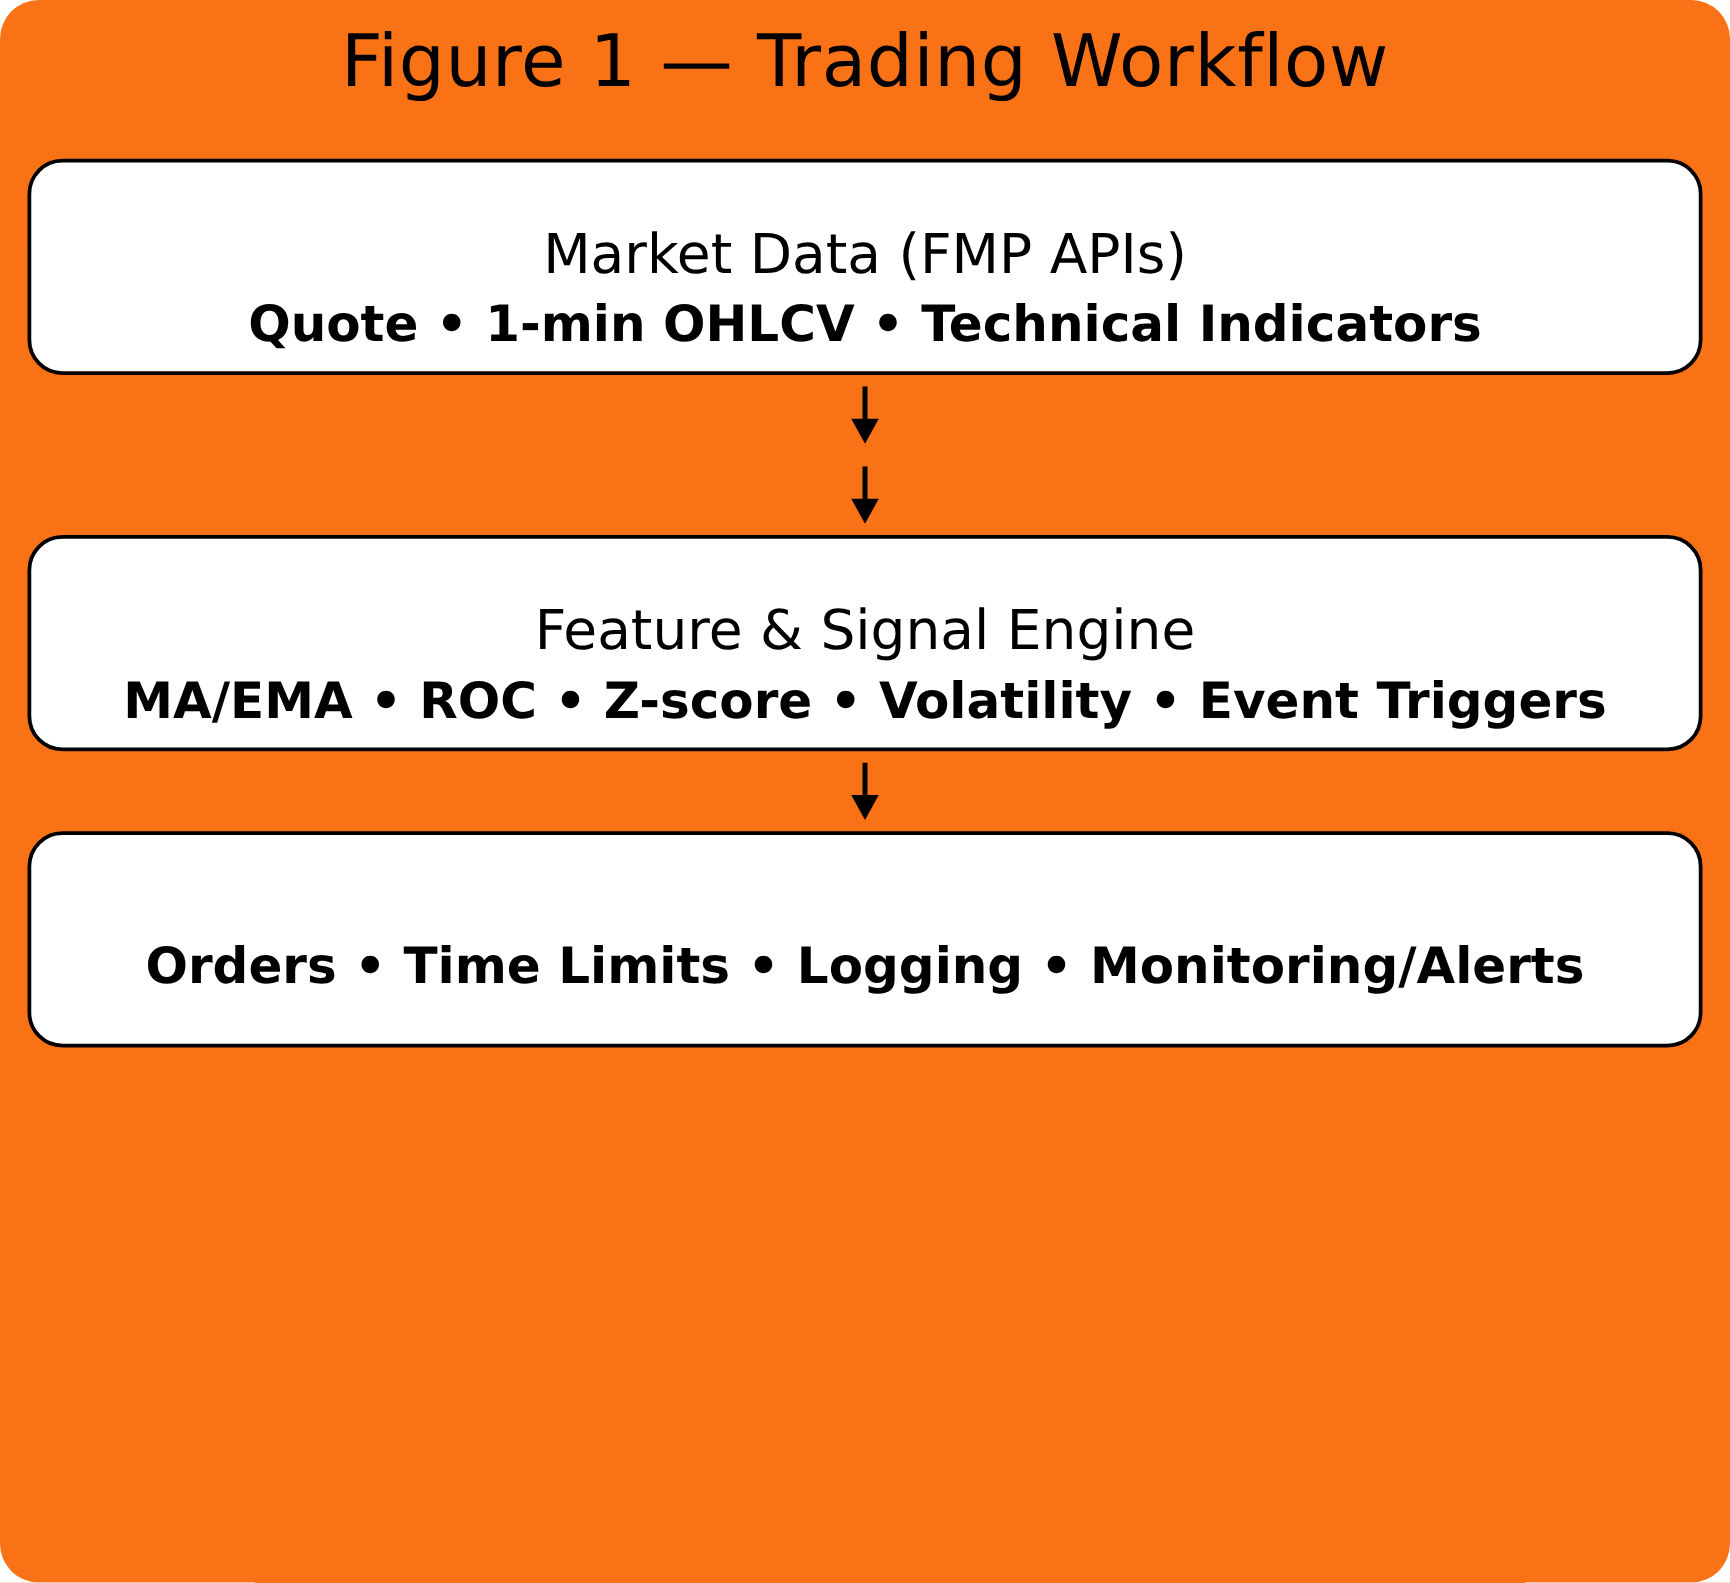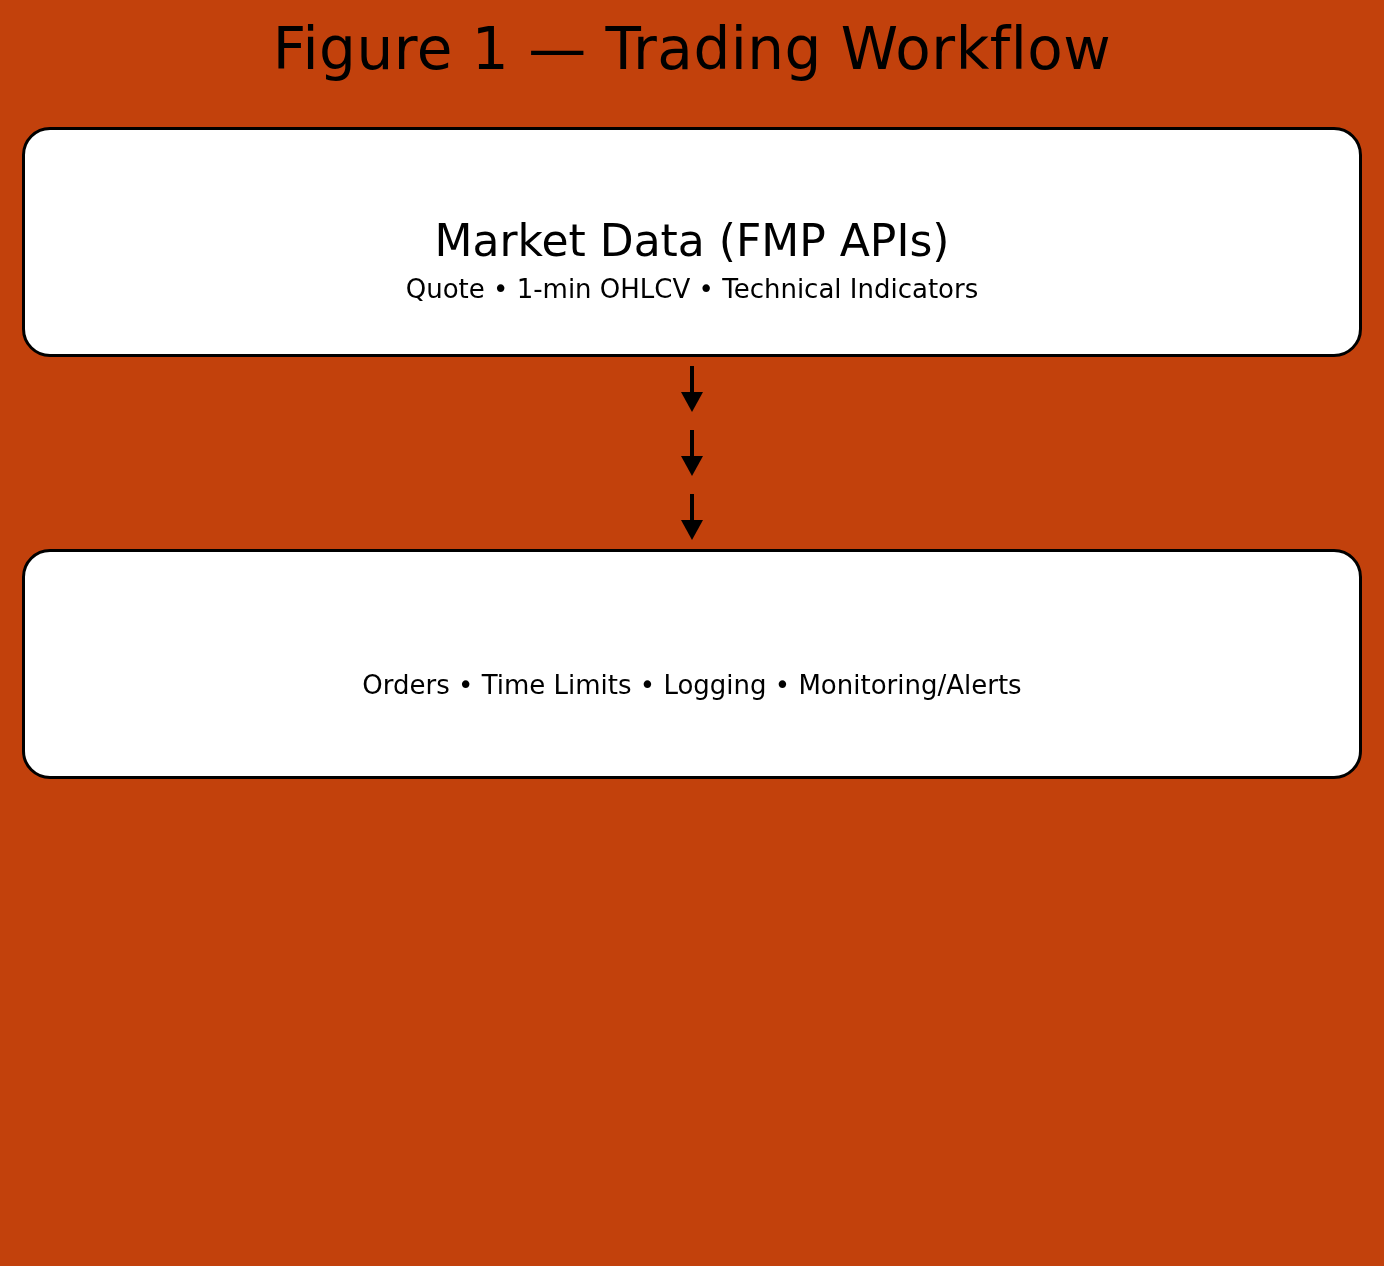--- a/index.html
+++ b/index.html
@@ -7,56 +7,57 @@
     padding: 0;
     background: #ffffff;
     font-family: "DejaVu Sans", "Liberation Sans", sans-serif;
     color: #000000;
   }
   .page {
     width: 1384px;
     height: 1266px;
     box-sizing: border-box;
     padding: 10px 22px 10px 22px;
-    background: #c2410c;
+    background: #f97316;
     overflow: hidden;
+    border-radius: 31px;
   }
   .figure-title {
     text-align: center;
     font-size: 58px;
     font-weight: 400;
     line-height: 1.15;
     margin: 6px 0 44px 0;
     letter-spacing: 0.5px;
   }
   .flow {
     display: flex;
     flex-direction: column;
   }
   .flow-box {
     border: 3px solid #000000;
     border-radius: 28px;
     background: #ffffff;
-    height: 230px;
+    height: 173px;
     box-sizing: border-box;
     display: flex;
     flex-direction: column;
     align-items: center;
     justify-content: center;
     padding-top: 38px; 
   }
   .box-title {
     font-size: 44px;
     font-weight: 400;
     line-height: 1.15;
     text-align: center;
   }
   .box-subtitle {
-    font-size: 26px;
-    font-weight: 400;
+    font-size: 40px;
+    font-weight: 700;
     line-height: 1.25;
     margin-top: 6px;
     text-align: center;
   }
   .arrow-wrap {
     height: 64px;
     display: flex;
     align-items: center;
     justify-content: center;
   }
@@ -86,20 +87,24 @@
     </div>
 
 
     <div class="arrow-wrap">
       <svg class="arrow-icon" width="40" height="46" viewBox="0 0 40 46">
         <line x1="20" y1="0" x2="20" y2="28" stroke="#000000" stroke-width="4"></line>
         <polygon points="9,26 31,26 20,46" fill="#000000"></polygon>
       </svg>
     </div>
 
+    <div class="flow-box">
+      <div class="box-title">Feature &amp; Signal Engine</div>
+      <div class="box-subtitle">MA/EMA • ROC • Z-score • Volatility • Event Triggers</div>
+    </div>
 
     <div class="arrow-wrap">
       <svg class="arrow-icon" width="40" height="46" viewBox="0 0 40 46">
         <line x1="20" y1="0" x2="20" y2="28" stroke="#000000" stroke-width="4"></line>
         <polygon points="9,26 31,26 20,46" fill="#000000"></polygon>
       </svg>
     </div>
 
     <div class="flow-box">
       <div class="box-subtitle">Orders • Time Limits • Logging • Monitoring/Alerts</div>

